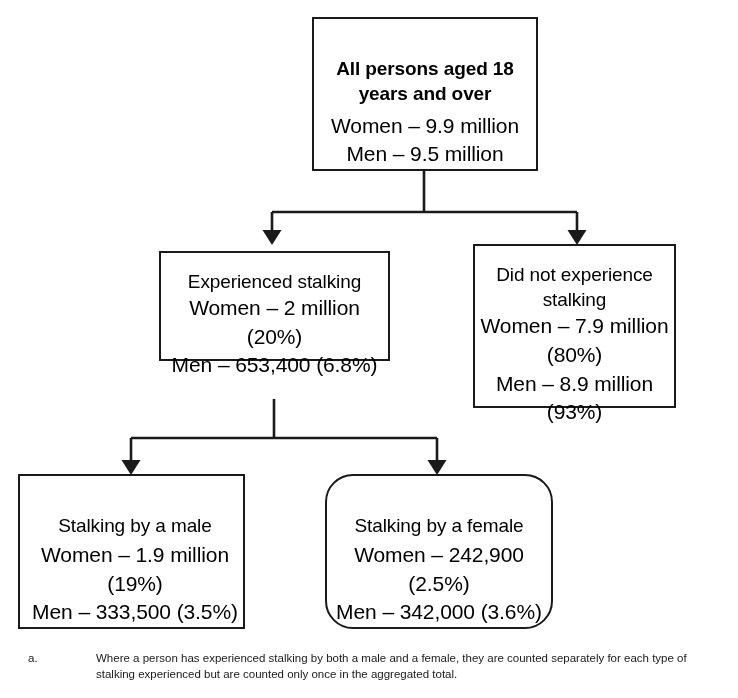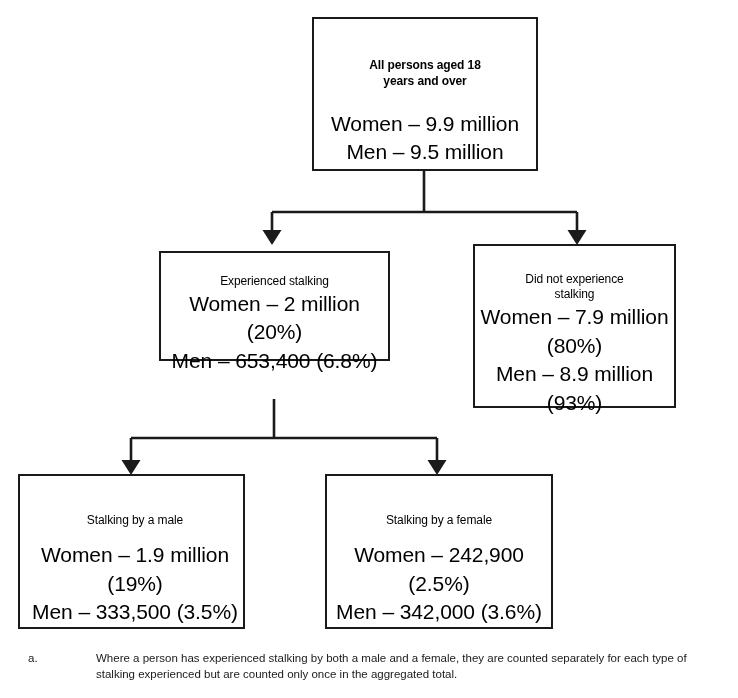--- a/index.html
+++ b/index.html
@@ -33,21 +33,21 @@
     box-sizing: border-box;
     border: 2px solid #1a1a1a;
     background: #ffffff;
     display: flex;
     flex-direction: column;
     align-items: center;
     justify-content: center;
     text-align: center;
   }
   .node-title {
-    font-size: 12px;
+    font-size: 19px;
     line-height: 1.32;
     letter-spacing: -0.1px;
     white-space: pre-line;
     margin-top: 37px;
   }
   .node-title.bold {
     font-weight: bold;
   }
   .node-stats {
     font-size: 21px;
@@ -56,21 +56,21 @@
     white-space: pre-line;
   }
   .gap-lg { height: 20px; }
   .gap-md { height: 17px; }
 
   
   #box-all-persons   { left: 312px; top: 17px;  width: 226px; height: 154px; }
   #box-experienced   { left: 159px; top: 251px; width: 231px; height: 110px; }
   #box-not-experienced { left: 473px; top: 244px; width: 203px; height: 164px; }
   #box-male          { left: 18px;  top: 474px; width: 227px; height: 155px; padding-left: 7px; }
-  #box-female        { left: 325px; top: 474px; width: 228px; height: 155px; }
+  #box-female        { left: 325px; top: 474px; width: 228px; height: 155px; border-radius: 28px; }
 
   #footnote {
     position: absolute;
     left: 28px;
     top: 651px;
     width: 700px;
     display: flex;
     align-items: flex-start;
     font-size: 11.5px;
     line-height: 1.38;

